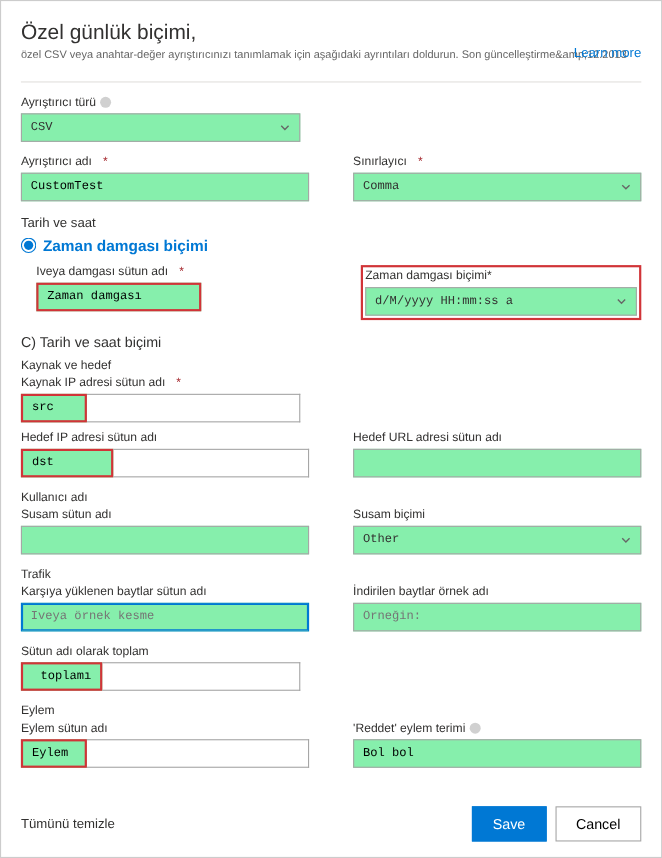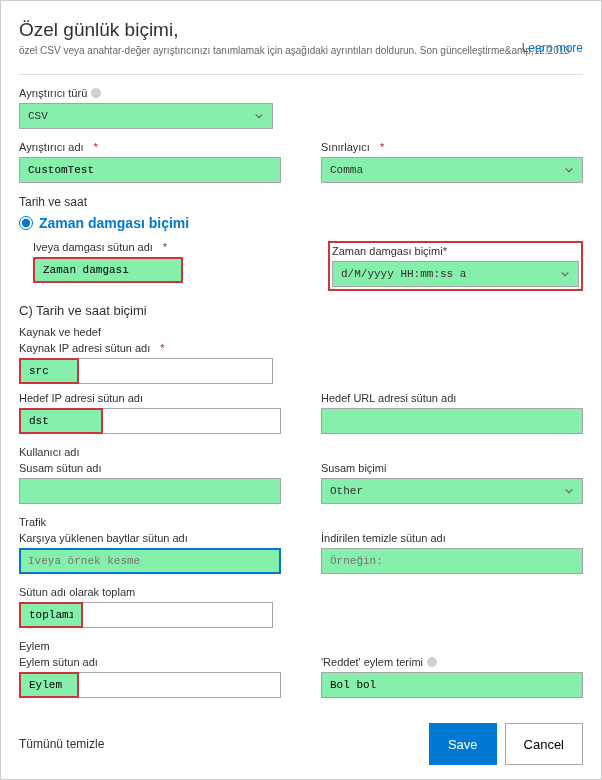--- a/index.html
+++ b/index.html
@@ -22,21 +22,21 @@
   .radio-label { font-size: 14px; font-weight: 600; color: #0078d4; }
   .sub-section { font-size: 13px; font-weight: 400; margin: 12px 0 8px 0; }
   .mini-sect { font-size: 11px; margin: 6px 0 4px 0; }
   .indent { padding-left: 14px; }
   .highlight-input { border: 2px solid #d13438 !important; }
   .highlight-box { border: 2px solid #d13438; padding: 2px; }
   .focus-input { border: 1px solid #0078d4 !important; box-shadow: 0 0 0 1px #0078d4 inset; }
   .footer { position: absolute; bottom: 14px; left: 18px; right: 18px; display: flex; align-items: center; }
   .clear-all { color: #323130; font-size: 12px; }
   .btns { margin-left: auto; display: flex; gap: 8px; }
-  .btn { height: 42px; padding: 0 18px; border: 1px solid #a6a6a6; background: #fff; font-size: 13px; cursor: pointer; }
+  .btn { height: 32px; padding: 0 18px; border: 1px solid #a6a6a6; background: #fff; font-size: 13px; cursor: pointer; }
   .btn.primary { background: #0078d4; border-color: #0078d4; color: #fff; }
   .narrow { max-width: 254px; }
   .ts-col-input { width: 150px !important; }
 </style>
 </head>
 <body>
 
 
 
 <div class="title">Özel günlük biçimi,</div>
@@ -156,28 +156,28 @@
 </div>
 
 
 <div class="mini-sect">Trafik</div>
 <div class="row">
   <div class="col">
     <div class="label">Karşıya yüklenen baytlar sütun adı</div>
     <input class="text focus-input" placeholder="Iveya örnek kesme" style="">
   </div>
   <div class="col">
-    <div class="label">İndirilen temizle sütun adı</div>
+    <div class="label">İndirilen baytlar örnek adı</div>
     <input class="text" placeholder="Örneğin:" style="">
   </div>
 </div>
 
 <div class="label">Sütun adı olarak toplam</div>
 <div class="narrow" style="display:flex">
-  <input class="text highlight-input" style="width: 64px; text-align: right;" value="toplamı">
+  <input class="text highlight-input" style="width: 74px; text-align: right;" value="toplamı">
   <div style="flex:1; border:1px solid #a6a6a6; border-left:none; height:26px"></div>
 </div>
 
 <div style="height:6px"></div>
 
 
 <div class="mini-sect">Eylem</div>
 <div class="row">
   <div class="col">
     <div class="label">Eylem sütun adı</div>

